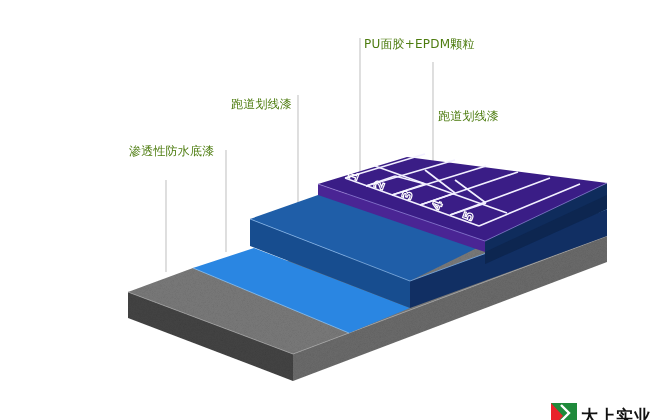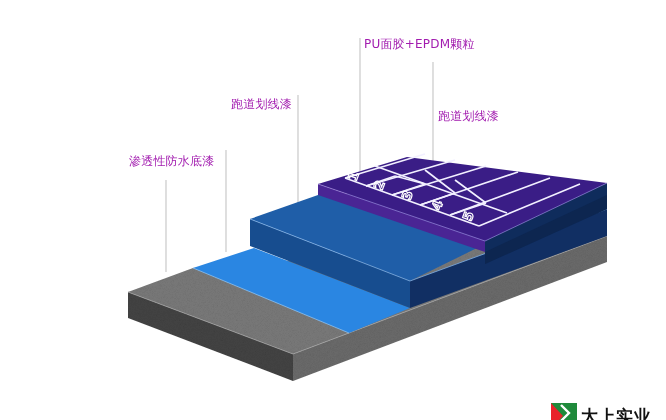--- a/index.html
+++ b/index.html
@@ -1,19 +1,19 @@
 <!DOCTYPE html>
 <html><head>
 <meta charset="utf-8">
 <style>
   html, body { margin: 0; padding: 0; background: #ffffff; }
   body { width: 666px; height: 420px; overflow: hidden; position: relative;
          font-family: "DejaVu Sans", "Liberation Sans", sans-serif; }
   #stage { position: absolute; left: 0; top: 0; width: 666px; height: 420px; }
-  .label { position: absolute; font-size: 12px; color: #a21caf; white-space: nowrap; letter-spacing: 0.2px; }
+  .label { position: absolute; font-size: 12px; color: #4d7c0f; white-space: nowrap; letter-spacing: 0.2px; }
   .logo { position: absolute; left: 551px; top: 381px; width: 112px; height: 30px; display: flex; align-items: center; margin-top: 20px; }
   .logo-text { font-family: "DejaVu Serif", "Liberation Serif", serif; font-weight: bold; font-size: 17px; color: #111; margin-left: 4px; letter-spacing: 0.5px; }
   .lane-num { font-family: "DejaVu Sans", sans-serif; font-size: 13px; font-weight: bold; fill: none; stroke: #ffffff; stroke-width: 1.2; }
 </style>
 </head>
 <body>
 
 <div id="stage">
   <svg width="666" height="420" viewBox="0 0 666 420" xmlns="http://www.w3.org/2000/svg">
     <defs>
@@ -89,21 +89,21 @@
       <text class="lane-num" transform="translate(410,201) rotate(-70)">3</text>
       <text class="lane-num" transform="translate(440,211) rotate(-70)">4</text>
       <text class="lane-num" transform="translate(471,222) rotate(-70)">5</text>
     </g>
   </svg>
 
   
   <div class="label" style="left:364px; top:36px;">PU面胶+EPDM颗粒</div>
   <div class="label" style="left:438px; top:68px;margin-top:40px;">跑道划线漆</div>
   <div class="label" style="left:231px; top:96px;">跑道划线漆</div>
-  <div class="label" style="left:129px; top:153px;">渗透性防水底漆</div>
+  <div class="label" style="left:129px; top:143px;">渗透性防水底漆</div>
 
   
   <div class="logo">
     <svg width="26" height="26" viewBox="0 0 26 26">
       <rect x="0" y="0" width="26" height="26" fill="#1f8a3b"></rect>
       <polygon points="0,0 12,13 0,26" fill="#e8232a"></polygon>
       <polygon points="0,0 26,0 14,9 8,0" fill="#ffffff" opacity="0.0"></polygon>
       <polyline points="10,2 18,10 10,18 18,26" fill="none" stroke="#ffffff" stroke-width="2.4"></polyline>
     </svg>
     <span class="logo-text">大上实业</span>

